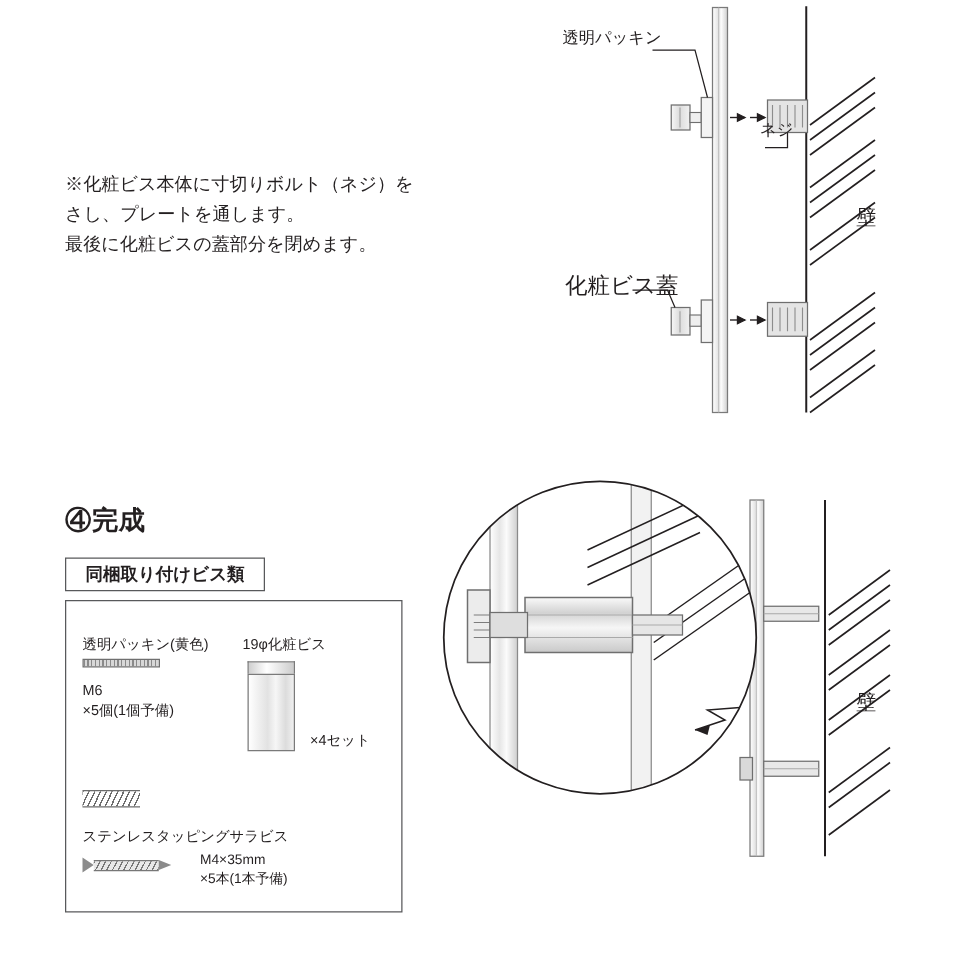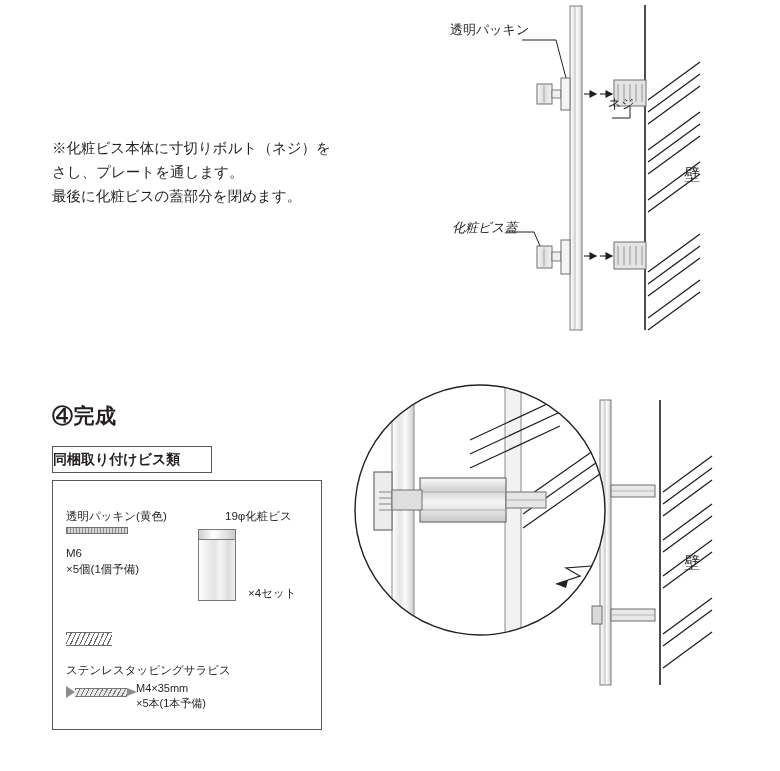--- a/index.html
+++ b/index.html
@@ -52,36 +52,37 @@
   .parts-header {
     left: 52px;
     top: 446px;
     width: 160px;
     height: 27px;
     border: 1.5px solid #58595b;
     box-sizing: border-box;
   }
   .parts-header span {
     display: block;
+    text-align: center;
     line-height: 24px;
     font-size: 14px;
     font-weight: 700;
     color: #231f20;
   }
   .parts-box {
     left: 52px;
     top: 480px;
     width: 270px;
     height: 250px;
     border: 1.5px solid #58595b;
     box-sizing: border-box;
   }
 
   .lbl { font-size: 11.5px; color: #231f20; white-space: pre; line-height: 16px; }
-  .lbl-sm { font-size: 11px; color: #231f20; white-space: pre; line-height: 15px; }
+  .lbl-sm { font-size: 11px; color: #231f20; white-space: pre; line-height: 15px; margin-left: 24px; }
 
   
   .plug-bar {
     width: 62px; height: 7px;
     background: repeating-linear-gradient(
       to right,
       #8a8a8a 0px, #8a8a8a 1px,
       #d8d8d8 1px, #d8d8d8 3px);
     border: 1px solid #6f6f6f;
     box-sizing: border-box;
@@ -235,36 +236,36 @@
       <line x1="630" y1="246" x2="630" y2="265"></line>
       <line x1="636" y1="246" x2="636" y2="265"></line>
       <line x1="642" y1="246" x2="642" y2="265"></line>
     </g>
 
     <polyline points="506,232 534,232 540,246" fill="none" stroke="#231f20" stroke-width="1"></polyline>
   </svg>
 
   <div class="abs lbl" style="left:438px; top:22px; font-size:13px;margin-left:12px;">透明パッキン</div>
   <div class="abs lbl" style="left:608px; top:96px; font-size:13px;">ネジ</div>
-  <div class="abs lbl" style="left:452px; top:220px; font-size:13px;font-style:italic;">化粧ビス蓋</div>
+  <div class="abs lbl" style="left:452px; top:220px; font-size:18px;">化粧ビス蓋</div>
   <div class="abs" style="left:681px; top:152px; font-size:16px; writing-mode:vertical-rl; letter-spacing:2px;">壁</div>
 
   <div class="abs step4-title">④完成</div>
 
   <div class="abs parts-header">
     <span>同梱取り付けビス類</span>
   </div>
   <div class="abs parts-box"></div>
 
   <div class="abs lbl" style="left:66px; top:508px;">透明パッキン(黄色)</div>
   <div class="abs plug-bar" style="left:66px; top:527px;"></div>
   <div class="abs lbl" style="left:66px; top:545px;">M6
 ×5個(1個予備)</div>
 
-  <div class="abs lbl" style="left:194px; top:508px;margin-left:31px;">19φ化粧ビス</div>
+  <div class="abs lbl" style="left:194px; top:508px;">19φ化粧ビス</div>
   <div class="abs cap-top" style="left:198px; top:529px;"></div>
   <div class="abs cap" style="left:198px; top:539px;"></div>
   <div class="abs lbl" style="left:248px; top:585px;">×4セット</div>
 
   <div class="abs rod" style="left:66px; top:632px;"></div>
 
   <div class="abs lbl" style="left:66px; top:662px;text-align:right;">ステンレスタッピングサラビス</div>
   <div class="abs" style="left:66px; top:686px; display:flex; align-items:center;">
     <div class="screw-head"></div>
       <div class="screw-shaft"></div>

